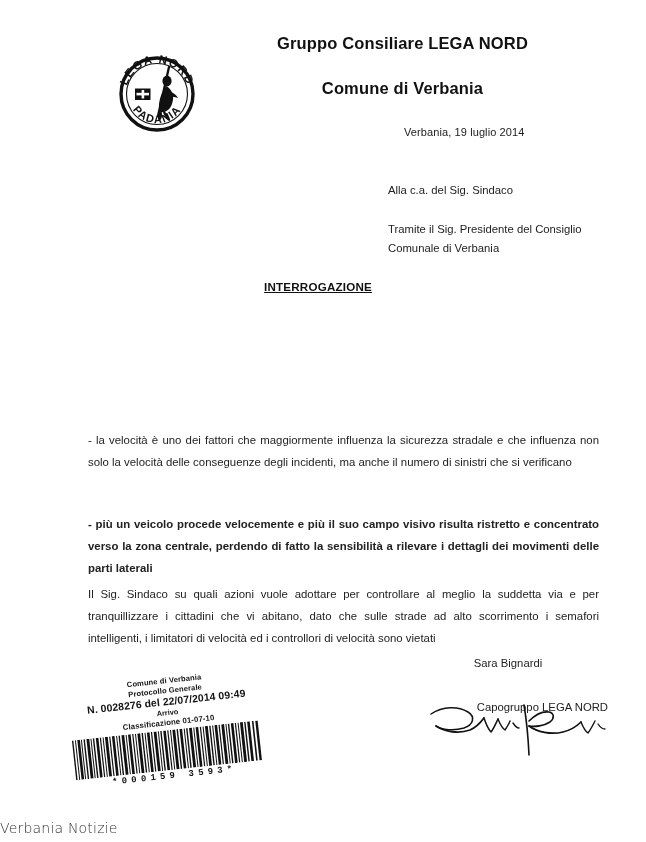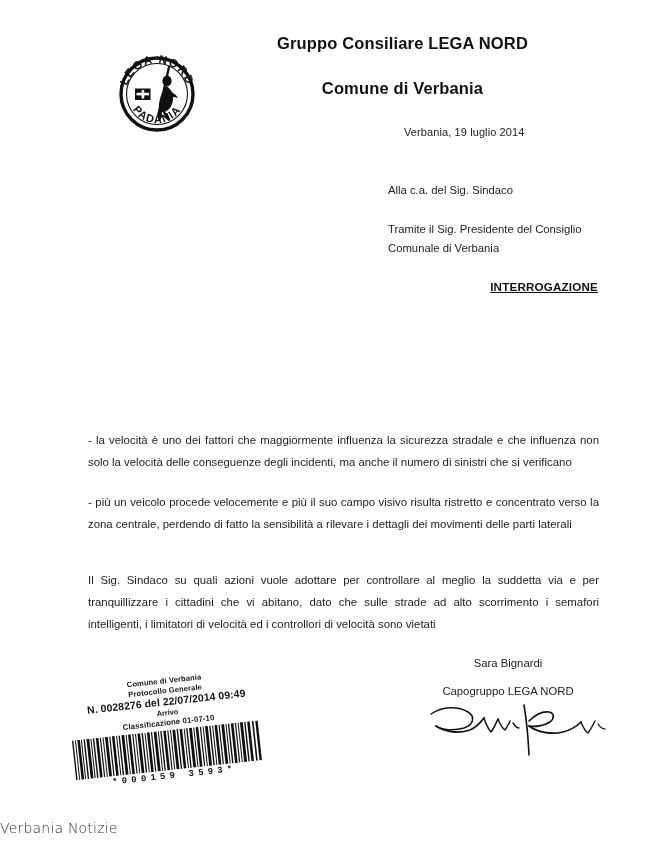--- a/index.html
+++ b/index.html
@@ -79,21 +79,21 @@
     color: #222;
     line-height: 1.5;
   }
   .addressee .ln2 { margin-top: 22px; text-align: right; }
   .addressee .ln3 { margin-top: 2px; }
 
   
   .sec-heading {
     position: absolute;
     width: 646px;
-    text-align: right;
+    text-align: center;
     font-size: 11.6px;
     font-weight: bold;
     color: #111;
     letter-spacing: 0.2px;
   }
   .sec-heading.underlined span { text-decoration: underline; }
   #interrogazione-heading { left: 38px; top: 280px; width: 560px; }
   #sinterroga-heading     { left: 38px; top: 543px; width: 560px; }
 
   
@@ -102,34 +102,34 @@
     left: 88px;
     width: 511px;
     font-size: 11.4px;
     line-height: 1.92;
     color: #222;
     text-align: justify;
   }
   #para-intro    { top: 327px; }
   #premesso-lead { top: 400px; text-align: left; }
   #bullet-1      { top: 430px; }
-  #bullet-2      { top: 492px; }
-  #para-request  { top: 570px; }
+  #bullet-2      { top: 514px; font-weight: bold; }
+  #para-request  { top: 584px; }
 
   
   .signature-block {
     position: absolute;
     left: 408px;
     top: 657px;
     width: 200px;
     text-align: center;
     font-size: 11.3px;
     color: #222;
   }
-  .sig-role { margin-top: 16px; }
+  .sig-role { margin-top: 32px; text-align: right; }
   .sig-ink {
     position: absolute;
     left: 425px;
     top: 697px;
     width: 190px;
     height: 62px;
   }
   .sig-ink svg { display:block; width:190px; height:62px; }
 
   

